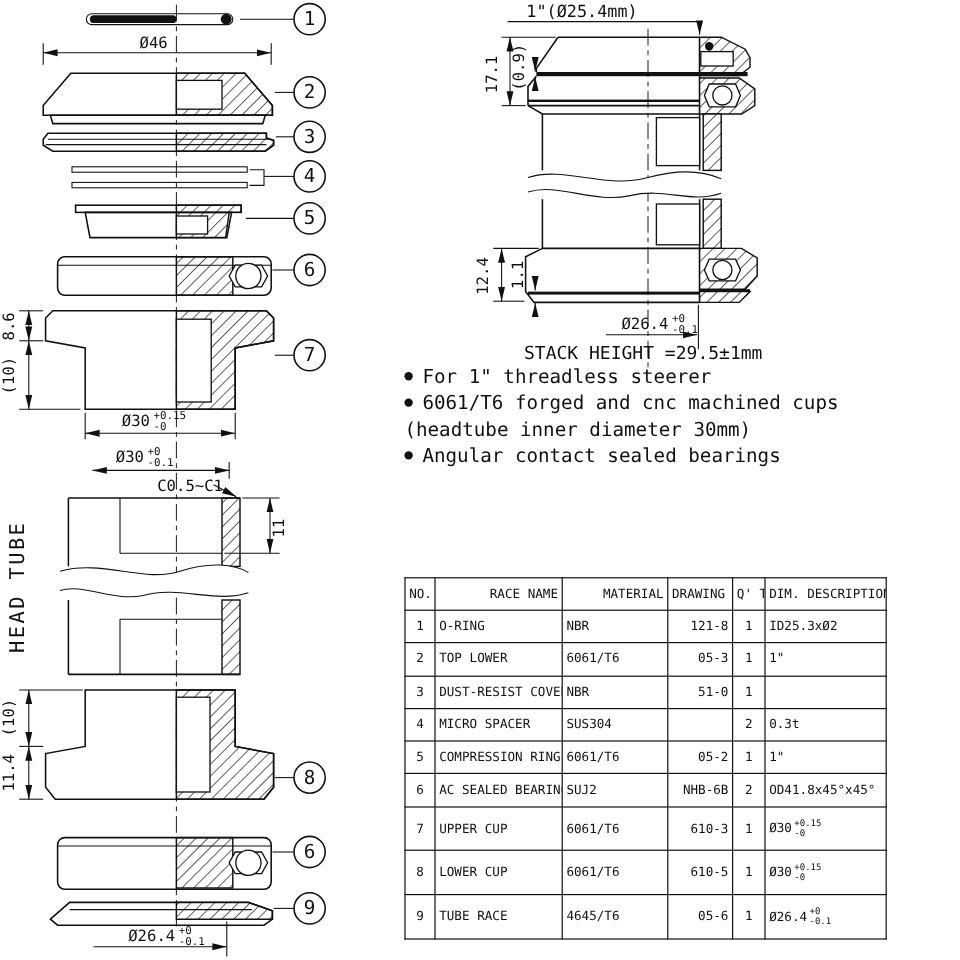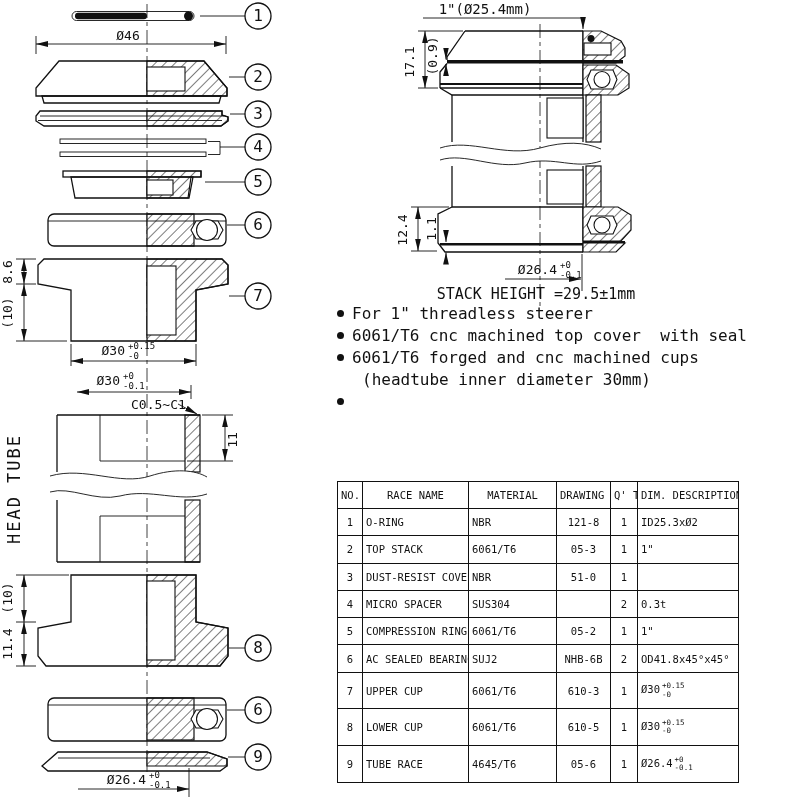--- a/index.html
+++ b/index.html
@@ -15,30 +15,30 @@
   .solid{fill:#111;stroke:none;}
   .white{fill:#fff;stroke:#111;stroke-width:1.1;}
   .dimtx{font-size:13px;}
   .tol{font-size:9px;}
   .callout-num{font-size:16px;text-anchor:middle;}
   .lbl{font-size:14px;}
   
   .features{position:absolute;left:337px;top:302px;width:460px;}
   .feat{display:flex;align-items:center;height:22px;font-size:16px;white-space:pre;}
   .feat .dot{width:7px;height:7px;border-radius:50%;background:#111;margin-right:8px;flex:0 0 auto;}
-  .feat.cont{margin-left:25px;}
+  .feat.cont{}
   
   .parts-table{position:absolute;left:337px;top:481px;width:401px;height:302px;
                border-collapse:collapse;table-layout:fixed;}
   .parts-table th,.parts-table td{border:1.5px solid #111;padding:0 3px;white-space:nowrap;
                overflow:hidden;font-weight:normal;}
-  .parts-table th{font-size:10.5px;text-align:center;height:26px;}
+  .parts-table th{font-size:10.5px;text-align:right;height:26px;}
   .parts-table td{font-size:10.5px;}
   .th-no,.c-no{text-align:center;}
-  .th-draw,.c-draw{text-align:center;}
+  .th-draw,.c-draw{text-align:right;}
   .th-qty,.c-qty{text-align:center;}
   .th-draw{font-size:8px;}
   .th-qty{font-size:9.5px;text-align:center;}
   .c-name{font-size:10px;margin-left:34px;}
   .tol-stack{display:inline-flex;flex-direction:column;font-size:7.5px;line-height:1.1;
              vertical-align:middle;margin-left:2px;}
 </style>
 </head>
 <body>
 <div class="sheet">
@@ -325,24 +325,23 @@
     <text class="dimtx" x="172" y="274" text-anchor="end">Ø26.4</text>
     <text class="tol" x="175" y="268">+0</text>
     <text class="tol" x="175" y="277.5">-0.1</text>
   </g>
 
   <text x="151" y="299" text-anchor="middle" font-size="15">STACK HEIGHT =29.5±1mm</text>
 </svg>
 
 <div class="features">
       <div class="feat"><span class="dot"></span><span>For 1" threadless steerer</span></div>
-      <div class="feat"><span class="dot"></span><span>6061/T6 cnc machined top cover  with seal</span></div>
       <div class="feat"><span class="dot"></span><span>6061/T6 forged and cnc machined cups</span></div>
       <div class="feat cont"><span>(headtube inner diameter 30mm)</span></div>
-      <div class="feat"><span class="dot"></span></div>
+      <div class="feat"><span class="dot"></span><span>Angular contact sealed bearings</span></div>
     </div>
 
 <table class="parts-table">
   <colgroup>
     <col style="width:25px">
         <col style="width:106px">
         <col style="width:88px">
     <col style="width:54px">
         <col style="width:27px">
         <col style="width:101px">
@@ -361,21 +360,21 @@
         <tr>
           <td class="c-no">1</td>
           <td class="c-name">O-RING</td>
           <td class="c-mat">NBR</td>
           <td class="c-draw">121-8</td>
           <td class="c-qty">1</td>
           <td class="c-dim"><span>ID25.3xØ2</span></td>
         </tr>
         <tr>
           <td class="c-no">2</td>
-          <td class="c-name">TOP STACK</td>
+          <td class="c-name">TOP LOWER</td>
           <td class="c-mat">6061/T6</td>
           <td class="c-draw">05-3</td>
           <td class="c-qty">1</td>
           <td class="c-dim"><span>1"</span></td>
         </tr>
         <tr>
           <td class="c-no">3</td>
           <td class="c-name">DUST-RESIST COVER</td>
           <td class="c-mat">NBR</td>
           <td class="c-draw">51-0</td>

